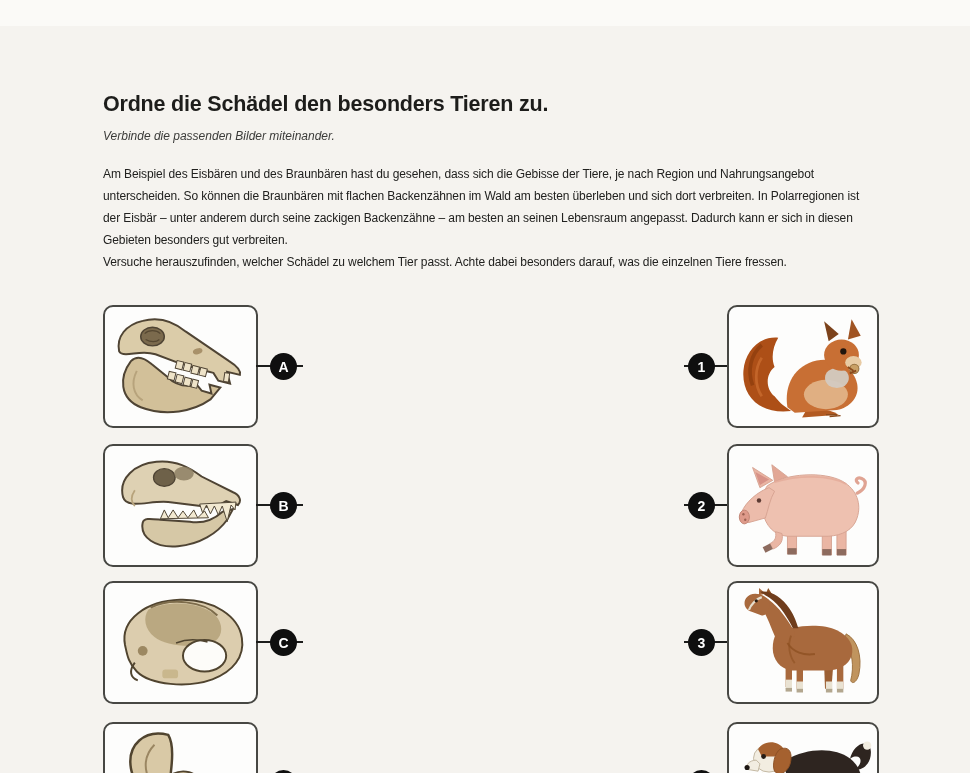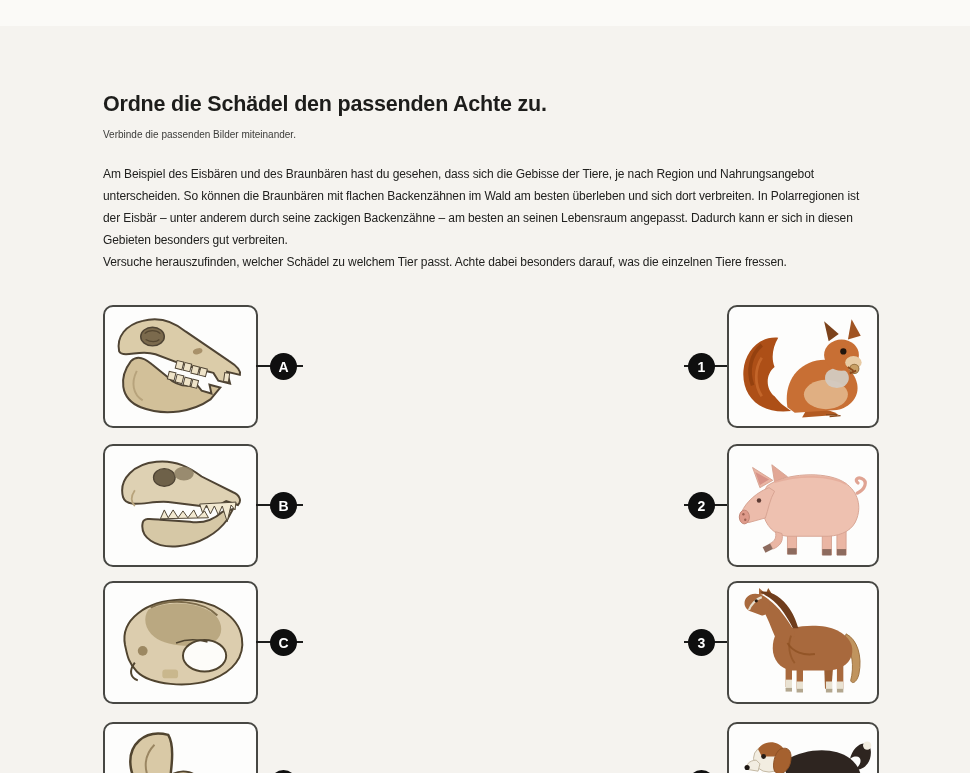--- a/index.html
+++ b/index.html
@@ -9,21 +9,21 @@
     font-family:"Liberation Sans","DejaVu Sans",sans-serif;
     color:#1d1d1b;
   }
   .top-strip{position:absolute;left:0;top:0;width:970px;height:26px;background:#fbfaf7;}
   .page-title{
     position:absolute;left:103px;top:92px;margin:0;
     font-size:21.5px;font-weight:700;color:#1d1d1b;letter-spacing:-0.2px;
   }
   .page-subtitle{
     position:absolute;left:103px;top:129px;margin:0;
-    font-size:10px;color:#3b3b39;
+    font-size:12px;color:#3b3b39;font-style:italic;
   }
   .intro{
     position:absolute;left:103px;top:163px;width:762px;
     font-size:12px;line-height:22px;color:#21211f;letter-spacing:-0.1px;
   }
   .intro p{margin:0;}
   .row{position:absolute;left:0;width:970px;height:123px;}
   .card{
     position:absolute;top:0;height:123px;box-sizing:border-box;
     background:#fdfdfc;border:2px solid #474743;border-radius:10px;
@@ -42,21 +42,21 @@
   }
   .badge-left{left:270px;}
   .badge-right{left:688px;}
   svg{display:block;}
 </style>
 </head>
 <body>
 
 <div class="top-strip"></div>
 
-<h1 class="page-title">Ordne die Schädel den passenden Achte zu.</h1>
+<h1 class="page-title">Ordne die Schädel den besonders Tieren zu.</h1>
 <p class="page-subtitle">Verbinde die passenden Bilder miteinander.</p>
 
 <div class="intro">
   <p>Am Beispiel des Eisbären und des Braunbären hast du gesehen, dass sich die Gebisse der Tiere, je nach Region und Nahrungsangebot unterscheiden. So können die Braunbären mit flachen Backenzähnen im Wald am besten überleben und sich dort verbreiten. In Polarregionen ist der Eisbär – unter anderem durch seine zackigen Backenzähne – am besten an seinen Lebensraum angepasst. Dadurch kann er sich in diesen Gebieten besonders gut verbreiten.</p>
   <p>Versuche herauszufinden, welcher Schädel zu welchem Tier passt. Achte dabei besonders darauf, was die einzelnen Tiere fressen.</p>
 </div>
 
 <section>
 
   <div class="row" style="top:305px">

